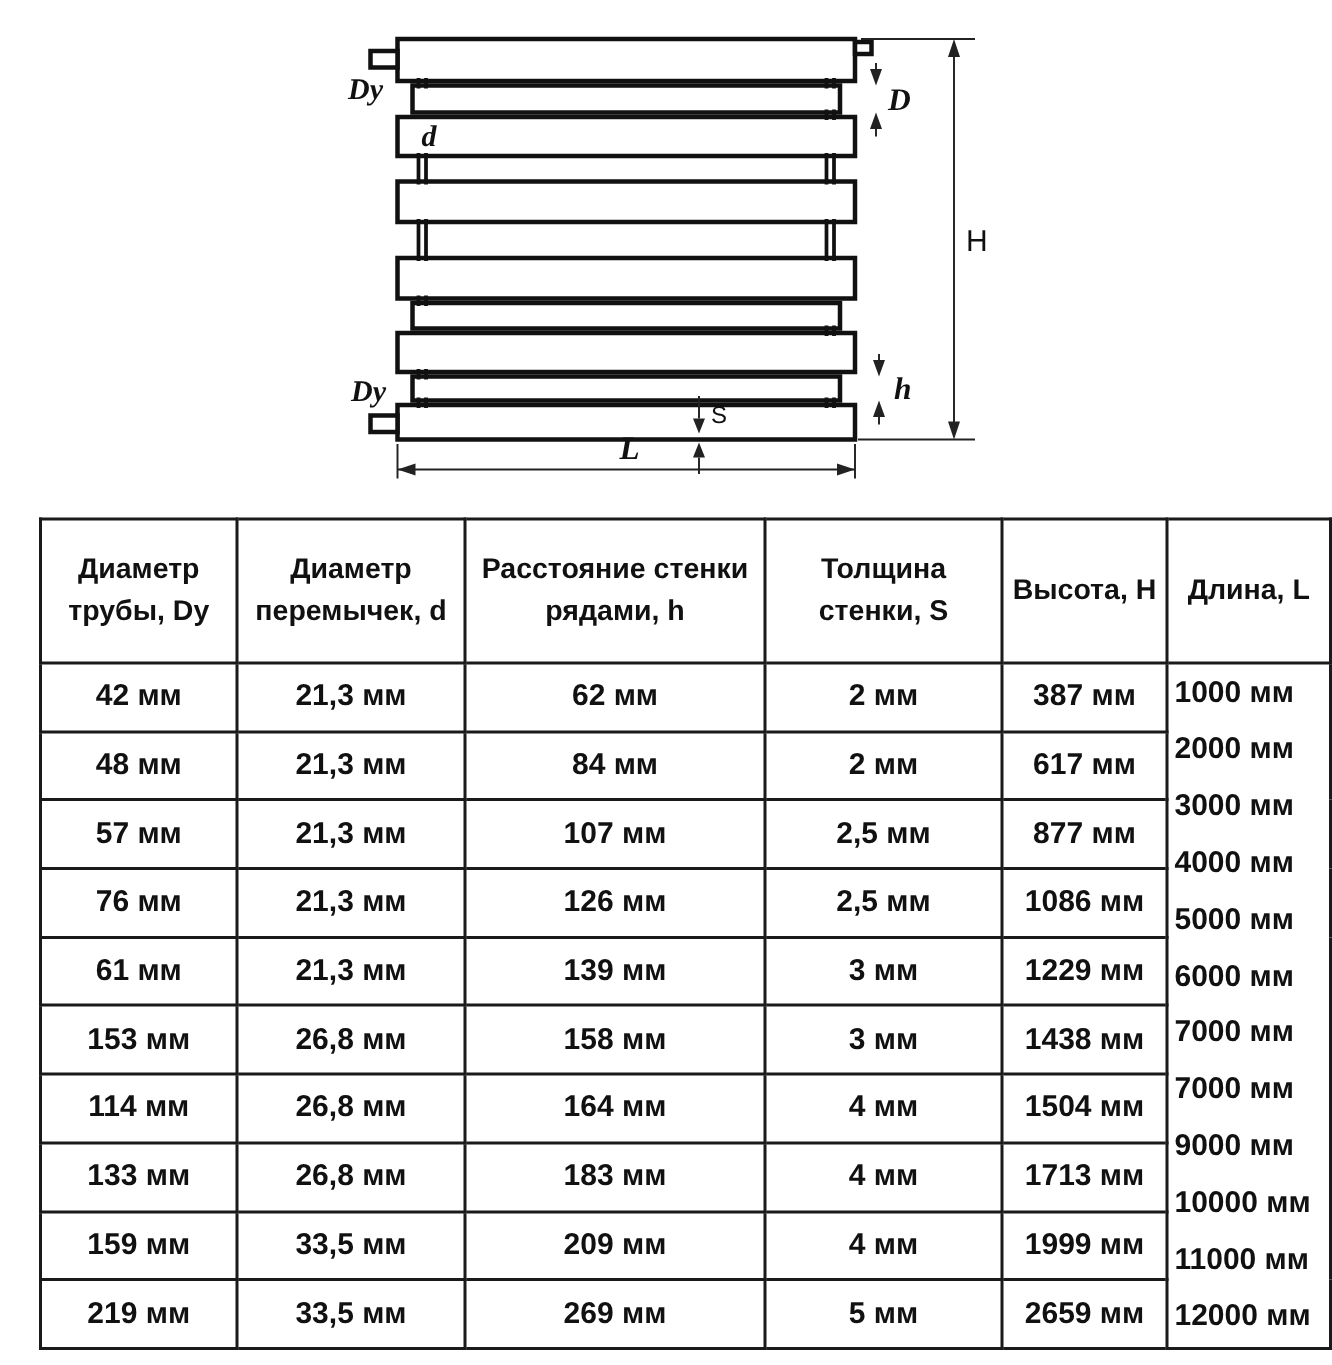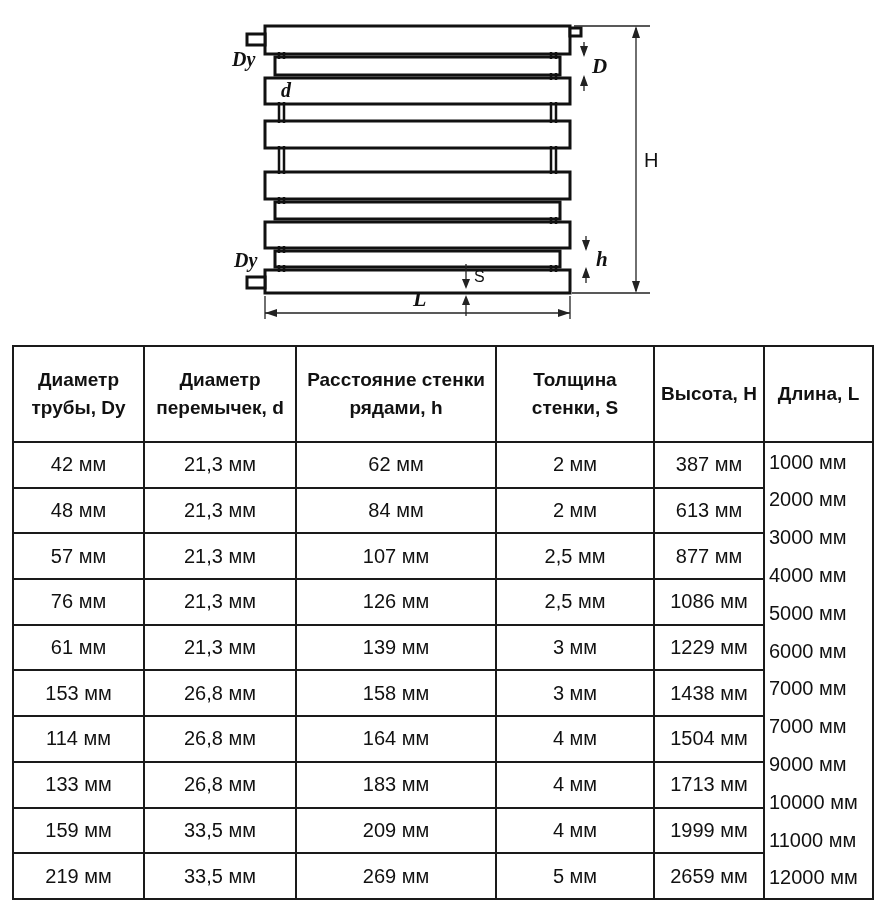--- a/index.html
+++ b/index.html
@@ -1,22 +1,22 @@
 <!DOCTYPE html>
 <html><head>
 <meta charset="utf-8">
 <style>
   html,body{margin:0;padding:0;background:#ffffff;}
   body{width:888px;height:910px;font-family:"Liberation Sans",sans-serif;color:#111;overflow:hidden;}
   .page{position:relative;width:888px;height:910px;background:#fff;}
   .diagram-wrap{position:absolute;left:220px;top:0;width:460px;height:340px;}
-  .spec-table{position:absolute;left:12px;top:345px;border-collapse:collapse;width:860px;table-layout:fixed;}
+  .spec-table{position:absolute;left:26px;top:345px;border-collapse:collapse;width:860px;table-layout:fixed;}
   .spec-table th,.spec-table td{border:2px solid #1a1a1a;text-align:center;vertical-align:middle;padding:0 4px;box-sizing:border-box;}
   .spec-table th{height:96px;font-size:19px;font-weight:bold;line-height:1.5;}
-  .spec-table td{height:45.7px;font-size:20px;font-weight:normal;}
+  .spec-table td{height:45.7px;font-size:20px;font-weight:bold;}
   .length-cell{vertical-align:middle;}
   .length-cell div{line-height:37.8px;font-size:20px;text-align:left;}
   svg text{fill:#111;}
   .dim-serif{font-family:"Liberation Serif",serif;font-style:italic;font-weight:bold;}
   .dim-sans{font-family:"Liberation Sans",sans-serif;}
 </style>
 </head>
 <body>
 
 <div class="page">
@@ -132,21 +132,21 @@
           <div>10000 мм</div>
           <div>11000 мм</div>
           <div>12000 мм</div>
         </td>
       </tr>
       <tr>
         <td>48 мм</td>
         <td>21,3 мм</td>
         <td>84 мм</td>
         <td>2 мм</td>
-        <td>613 мм</td>
+        <td>617 мм</td>
       </tr>
       <tr>
         <td>57 мм</td>
         <td>21,3 мм</td>
         <td>107 мм</td>
         <td>2,5 мм</td>
         <td>877 мм</td>
       </tr>
       <tr>
         <td>76 мм</td>

